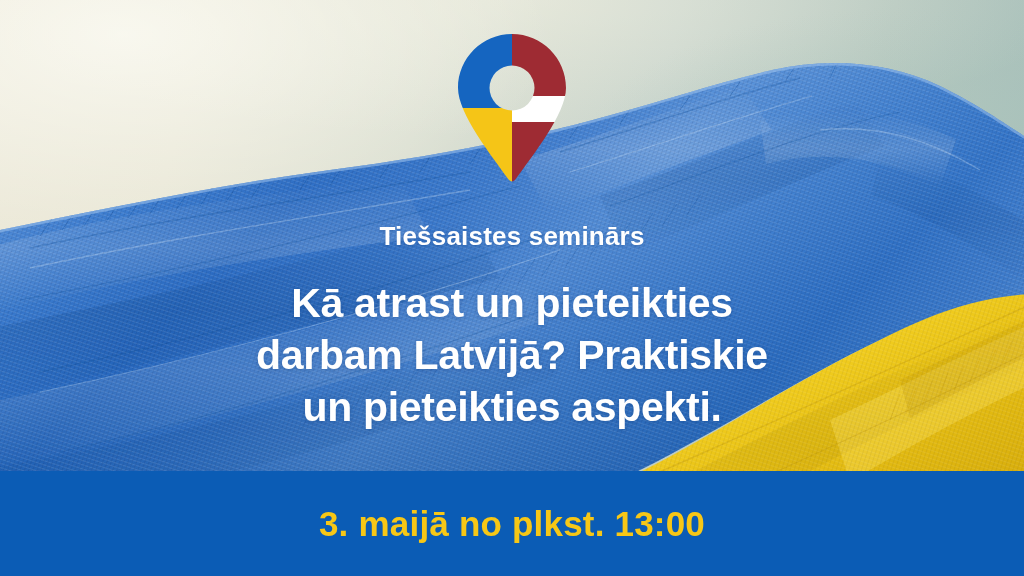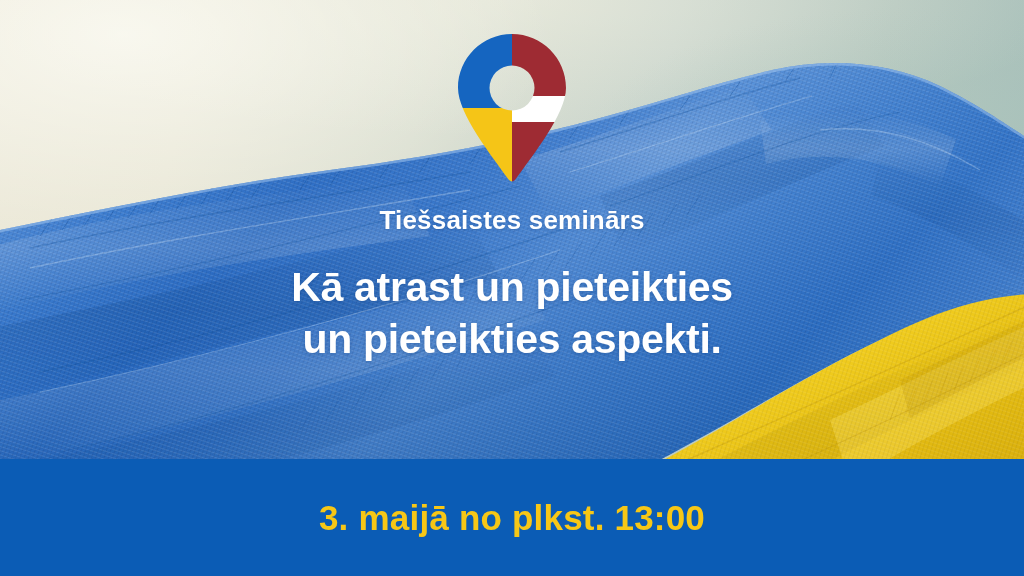--- a/index.html
+++ b/index.html
@@ -72,21 +72,21 @@
     text-align: center;
     padding: 0 60px;
     box-sizing: border-box;
   }
   .kicker {
     color: #FFFFFF;
     font-size: 26px;
     font-weight: 700;
     letter-spacing: 0.2px;
     line-height: 1.2;
-    margin: 0 0 26px 0;
+    margin: 16px 0 26px 0;
     text-shadow: 0 1px 3px rgba(10,50,110,0.28);
   }
   .headline {
     color: #FFFFFF;
     font-size: 41px;
     font-weight: 700;
     line-height: 1.26;
     letter-spacing: -0.3px;
     margin: 16px;
     text-shadow: 0 1px 4px rgba(10,50,110,0.30);
@@ -94,21 +94,21 @@
   .headline .hl {
     display: block;
   }
 
   
   .footer {
     position: absolute;
     left: 0;
     right: 0;
     bottom: 0;
-    height: 117px;
+    height: 105px;
     background: #0B5CB5;
     display: flex;
     align-items: center;
     justify-content: center;
   }
   .footer-text {
     color: #F7C716;
     font-size: 35px;
     font-weight: 700;
     letter-spacing: 0.2px;
@@ -353,20 +353,21 @@
         <rect x="54" y="62" width="54" height="26" fill="#FFFFFF"></rect>
         <rect x="54" y="88" width="54" height="60" fill="#9E2B33"></rect>
       </g>
     </svg>
   </div>
 
   <div class="content">
     <p class="kicker">Tiešsaistes seminārs</p>
     <h1 class="headline">
       <span class="hl">Kā atrast un pieteikties</span>
+      <span class="hl">darbam Latvijā? Praktiskie</span>
       <span class="hl">un pieteikties aspekti.</span>
     </h1>
   </div>
 
   <div class="footer">
     <p class="footer-text">3. maijā no plkst. 13:00</p>
   </div>
 
 </div>
 

